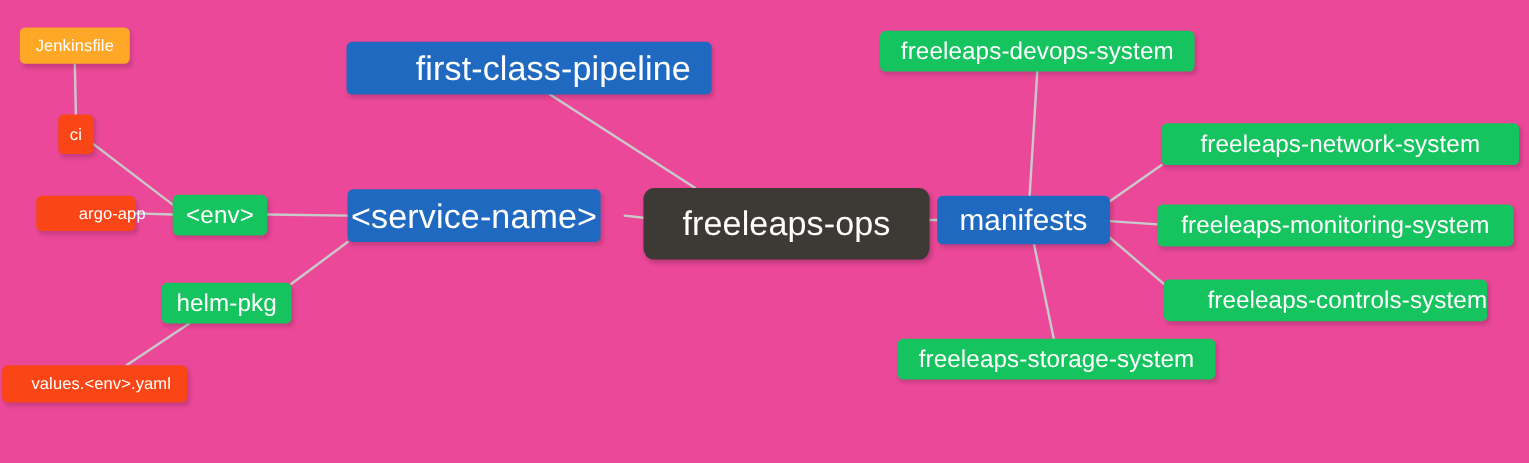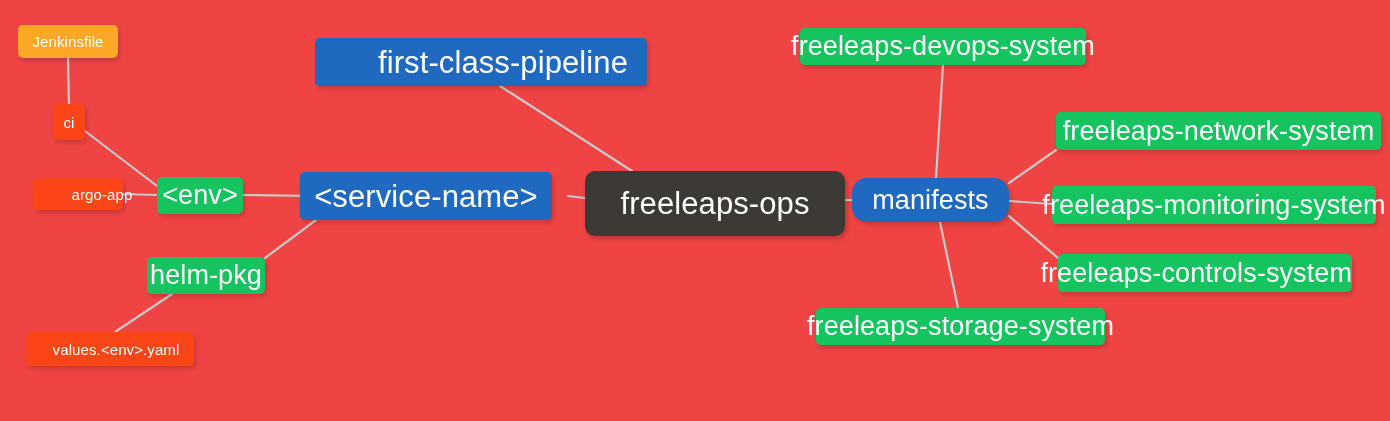--- a/index.html
+++ b/index.html
@@ -9,21 +9,21 @@
     background: #ffffff;
   }
   body {
     font-family: "Liberation Sans", sans-serif;
     -webkit-font-smoothing: antialiased;
   }
   #canvas {
     position: relative;
     width: 1390px;
     height: 421px;
-    background: #ef4444;
+    background: #ec4899;
     overflow: hidden;
   }
   #edges {
     position: absolute;
     left: 0;
     top: 0;
     width: 1390px;
     height: 421px;
     pointer-events: none;
   }
@@ -39,22 +39,22 @@
     line-height: 1;
     letter-spacing: 0.1px;
     box-shadow: 2px 3px 4px rgba(0,0,0,0.16);
     user-select: none;
   }
   .node.root {
     border-radius: 10px;
     box-shadow: 2px 3px 5px rgba(0,0,0,0.22);
   }
   .node.lvl-sm { font-size: 15px; }
-  .node.lvl-md { font-size: 27px; }
-  .node.lvl-lg { font-size: 27px; border-radius: 15px; }
+  .node.lvl-md { font-size: 22px; }
+  .node.lvl-lg { font-size: 27px; }
   .node.lvl-xl { font-size: 31px; }
 </style>
 </head>
 <body>
 
 <div id="canvas">
 
   <svg id="edges" viewBox="0 0 1390 421" xmlns="http://www.w3.org/2000/svg">
       <line x1="68" y1="58" x2="69" y2="104" stroke="#c9c9c9" stroke-width="2.2" stroke-linecap="round"></line>
       <line x1="85" y1="131" x2="157" y2="186" stroke="#c9c9c9" stroke-width="2.2" stroke-linecap="round"></line>
@@ -81,27 +81,27 @@
       </div>
       <div class="node lvl-sm" style="left: 33px; top: 178px; width: 90px; height: 32px; background: rgb(250, 70, 22); padding-left: 48px;">
         <span>argo-app</span>
       </div>
       <div class="node lvl-md" style="left: 157px; top: 177px; width: 86px; height: 37px; background: rgb(22, 196, 95);">
         <span>&lt;env&gt;</span>
       </div>
       <div class="node lvl-md" style="left: 147px; top: 257px; width: 118px; height: 37px; background: rgb(22, 196, 95);">
         <span>helm-pkg</span>
       </div>
-      <div class="node lvl-sm" style="left: 26px; top: 332px; width: 168px; height: 34px; background: rgb(250, 70, 22); padding-left: 12px;">
+      <div class="node lvl-sm" style="left: 2px; top: 332px; width: 168px; height: 34px; background: rgb(250, 70, 22); padding-left: 12px;">
         <span>values.&lt;env&gt;.yaml</span>
       </div>
       <div class="node lvl-xl" style="left: 315px; top: 38px; width: 332px; height: 48px; background: rgb(32, 105, 192); padding-left: 44px;">
         <span>first-class-pipeline</span>
       </div>
-      <div class="node lvl-xl" style="left: 300px; top: 172px; width: 252px; height: 48px; background: rgb(32, 105, 192);">
+      <div class="node lvl-xl" style="left: 316px; top: 172px; width: 230px; height: 48px; background: rgb(32, 105, 192);">
         <span>&lt;service-name&gt;</span>
       </div>
       <div class="node lvl-xl root" style="left: 585px; top: 171px; width: 260px; height: 65px; background: rgb(61, 57, 53);">
         <span>freeleaps-ops</span>
       </div>
       <div class="node lvl-lg" style="left: 852px; top: 178px; width: 157px; height: 44px; background: rgb(32, 105, 192);">
         <span>manifests</span>
       </div>
       <div class="node lvl-md" style="left: 800px; top: 28px; width: 286px; height: 37px; background: rgb(22, 196, 95);">
         <span>freeleaps-devops-system</span>

